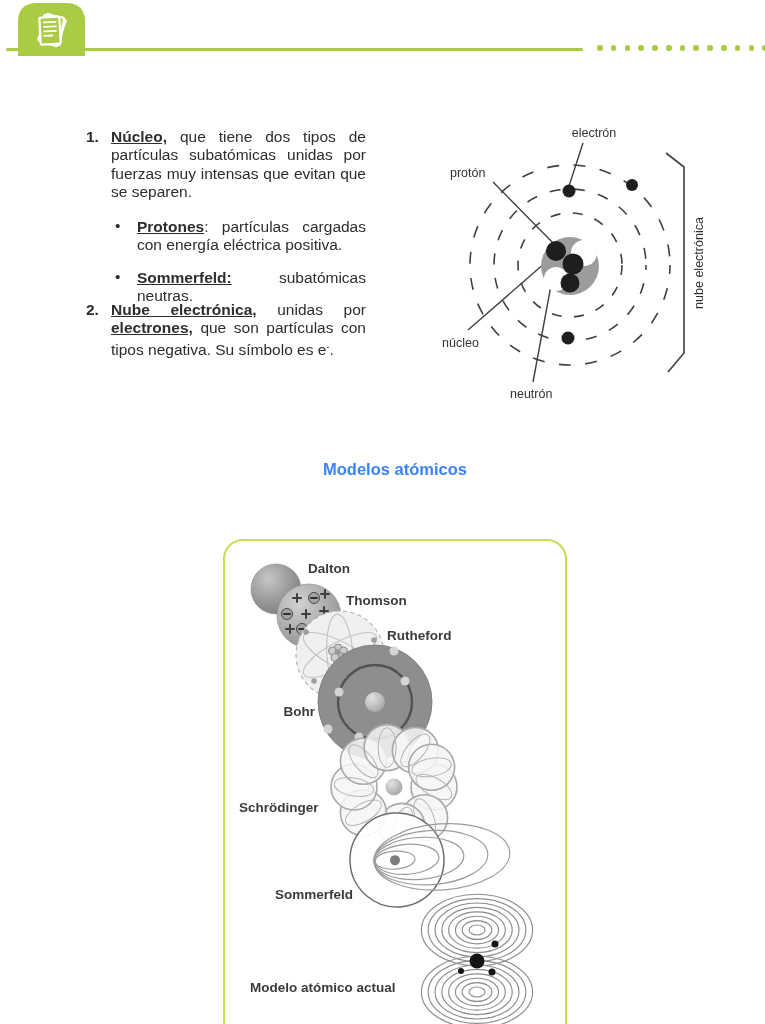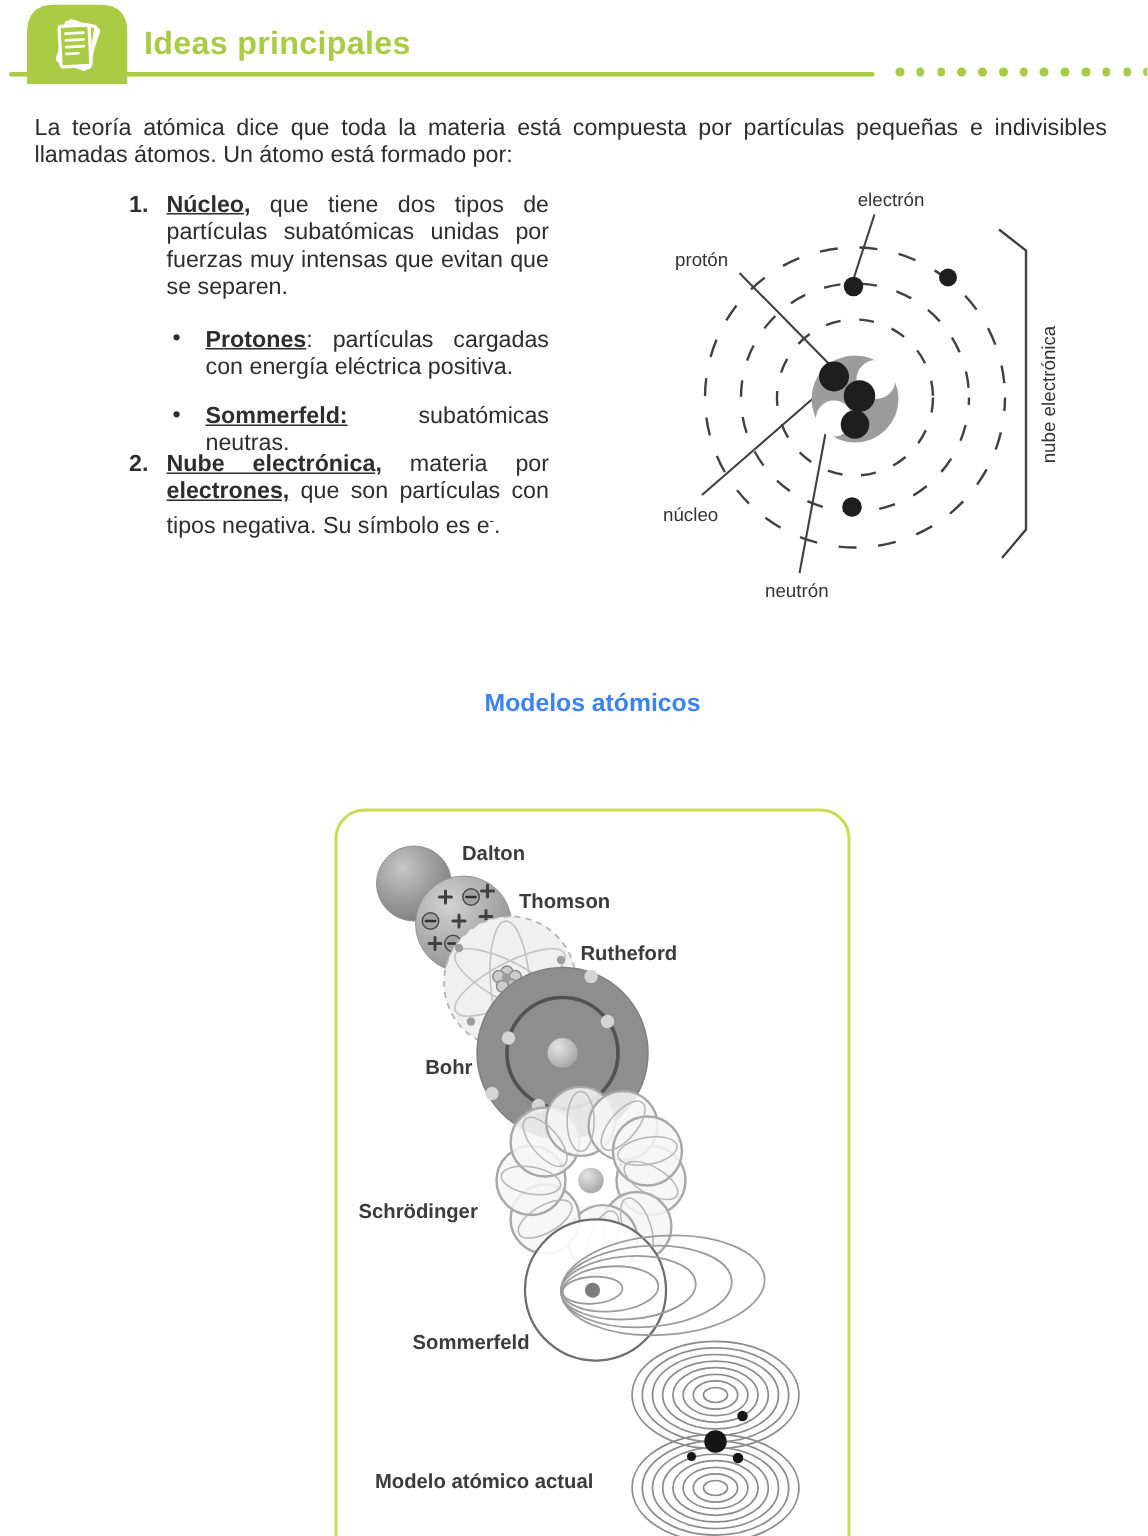--- a/index.html
+++ b/index.html
@@ -65,58 +65,56 @@
       <rect x="-12" y="-13" width="20" height="27" rx="1.5" transform="rotate(-3)" fill="#a9cc44" stroke="#ffffff" stroke-width="2.2"></rect>
       <g transform="rotate(-3)" stroke="#ffffff" stroke-width="1.8" stroke-linecap="round">
         <line x1="-8" y1="-8" x2="4" y2="-8"></line>
         <line x1="-8" y1="-3.5" x2="4" y2="-3.5"></line>
         <line x1="-8" y1="1" x2="4" y2="1"></line>
         <line x1="-8" y1="5.5" x2="0" y2="5.5"></line>
       </g>
     </g>
   </svg>
 
-  <div class="hdr-title">Ideas principales</div>
   <div class="hdr-rule"></div>
   <div class="hdr-dots">
     <span></span>
       <span></span>
       <span></span>
       <span></span>
       <span></span>
       <span></span>
       <span></span>
     <span></span>
       <span></span>
       <span></span>
       <span></span>
       <span></span>
       <span></span>
   </div>
 
-  <p class="intro">La teoría atómica dice que toda la materia está compuesta por partículas pequeñas e indivisibles llamadas átomos. Un átomo está formado por:</p>
 
   <div class="li" style="left:86px; top:128px; width:280px;">
     <span class="num">1.</span>
     <div class="txt"><span class="b">Núcleo,</span><span> que tiene dos tipos de partículas subatómicas unidas por fuerzas muy intensas que evitan que se separen.</span></div>
   </div>
 
   <div class="blt" style="left:113px; top:218px; width:253px;">
     <span class="dot">•</span>
     <div class="txt"><span class="b">Protones</span><span>: partículas cargadas con energía eléctrica positiva.</span></div>
   </div>
 
   <div class="blt" style="left:113px; top:269px; width:253px;">
     <span class="dot">•</span>
     <div class="txt"><span class="b">Sommerfeld:</span><span> subatómicas neutras.</span></div>
   </div>
 
   <div class="li" style="left:86px; top:301px; width:280px;">
     <span class="num">2.</span>
-    <div class="txt"><span class="b">Nube electrónica,</span><span> materia por </span><span class="b">electrones,</span><span> que son partículas con tipos negativa. Su símbolo es e</span><span class="sup">-</span><span>.</span></div>
+    <div class="txt"><span class="b">Nube electrónica,</span><span> unidas por </span><span class="b">electrones,</span><span> que son partículas con tipos negativa. Su símbolo es e</span><span class="sup">-</span><span>.</span></div>
   </div>
 
   <svg class="abs" style="left:440px; top:118px;" width="325" height="292" viewBox="0 0 325 292">
 
     <g fill="none" stroke="#404040" stroke-width="1.6">
       <circle cx="130" cy="147" r="52" stroke-dasharray="10 12.5"></circle>
       <circle cx="130" cy="147" r="76" stroke-dasharray="11 13.5" stroke-dashoffset="6"></circle>
       <circle cx="130" cy="147" r="100" stroke-dasharray="12 14.5" stroke-dashoffset="3"></circle>
     </g>
 

